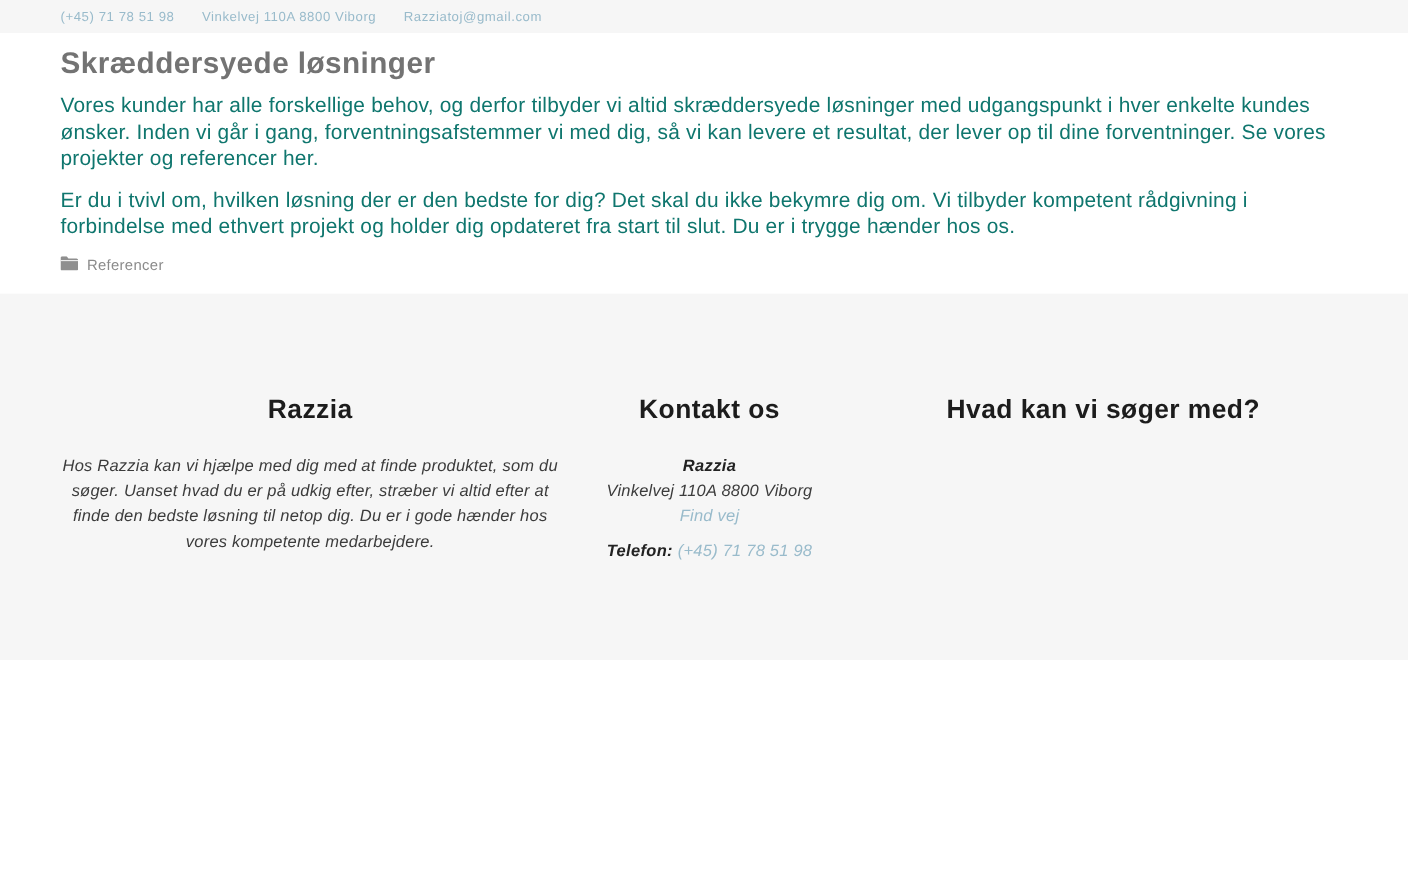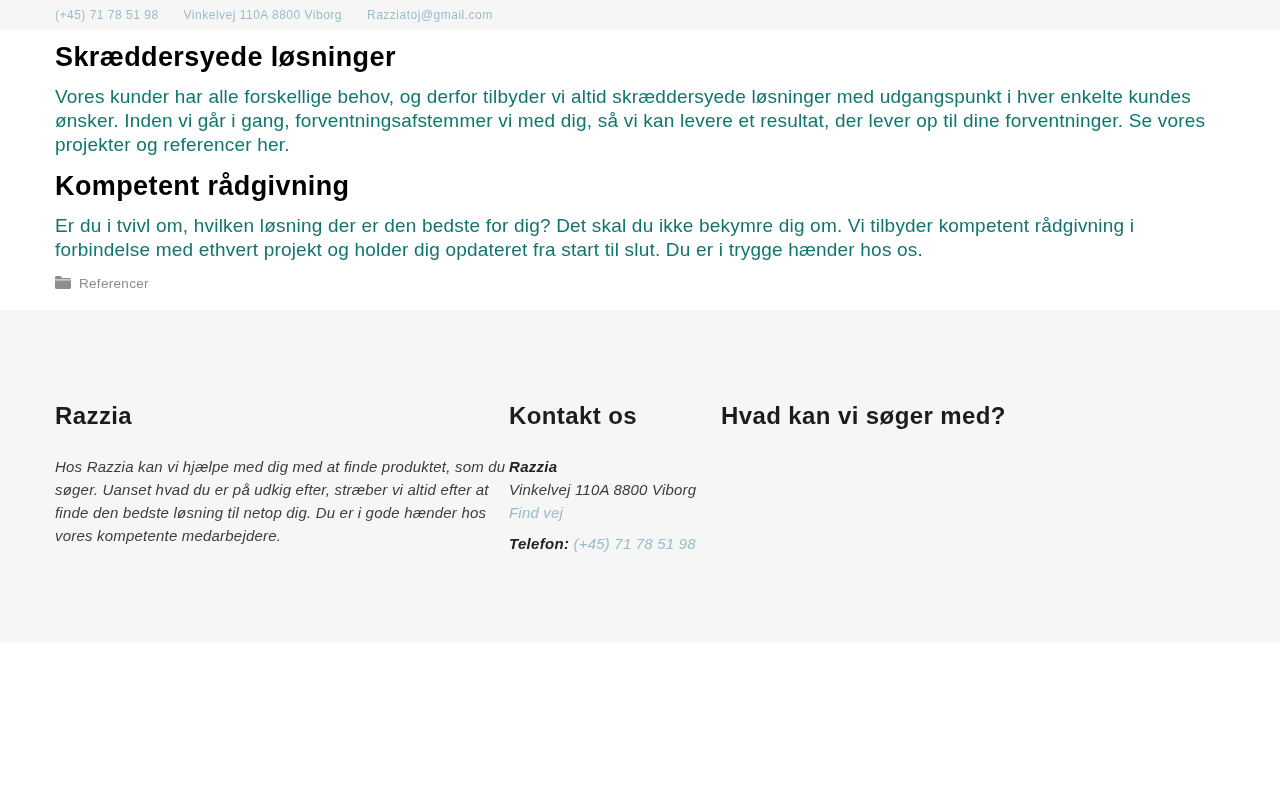--- a/index.html
+++ b/index.html
@@ -33,21 +33,21 @@
 
   
   .content {
     padding: 6px 55px 4px;
   }
   .content h2 {
     font-size: 27px;
     line-height: 1.15;
     font-weight: 700;
     letter-spacing: 0.4px;
-    color: #000000;
+    color: #737373;
     margin: 6px 0 12px;
   }
   .content p {
     font-size: 19px;
     line-height: 24px;
     letter-spacing: 0.2px;
     margin: 0 0 14px;
     color: #0f766e;
     max-width: 1170px;
   }
@@ -67,20 +67,22 @@
     cursor: pointer;
   }
 
   
   .site-footer {
     background: #f6f6f6;
     margin-top: 13px;
     padding: 92px 55px 80px;
     display: grid;
     grid-template-columns: 454px 212px 444px;
+    column-gap: 30px;
+    text-align: center;
   }
   .site-footer h3 {
     font-size: 24px;
     line-height: 1.2;
     font-weight: 700;
     letter-spacing: 0.4px;
     color: #1c1c1c;
     margin: 0 0 24px;
   }
   .site-footer p {
@@ -108,21 +110,20 @@
 <div class="topbar">
   <a>(+45) 71 78 51 98</a>
   <a>Vinkelvej 110A 8800 Viborg</a>
   <a>Razziatoj@gmail.com</a>
 </div>
 
 <main class="content">
   <h2>Skræddersyede løsninger</h2>
   <p>Vores kunder har alle forskellige behov, og derfor tilbyder vi altid skræddersyede løsninger med udgangspunkt i hver enkelte kundes ønsker. Inden vi går i gang, forventningsafstemmer vi med dig, så vi kan levere et resultat, der lever op til dine forventninger. Se vores projekter og referencer her.</p>
 
-  <h2>Kompetent rådgivning</h2>
   <p>Er du i tvivl om, hvilken løsning der er den bedste for dig? Det skal du ikke bekymre dig om. Vi tilbyder kompetent rådgivning i forbindelse med ethvert projekt og holder dig opdateret fra start til slut. Du er i trygge hænder hos os.</p>
 
   <div class="entry-meta">
     <span class="icon">
       <svg width="16" height="13" viewBox="0 0 16 13" aria-hidden="true">
         <path d="M0 1.5 C0 0.7 0.7 0 1.5 0 L5.6 0 L7.2 2 L14.5 2 C15.3 2 16 2.7 16 3.5 L16 11.5 C16 12.3 15.3 13 14.5 13 L1.5 13 C0.7 13 0 12.3 0 11.5 Z" fill="#8f8f8f"></path>
         <rect x="0" y="3.4" width="16" height="1" fill="#f9f9f9" opacity="0.9"></rect>
       </svg>
     </span>
     <a>Referencer</a>

